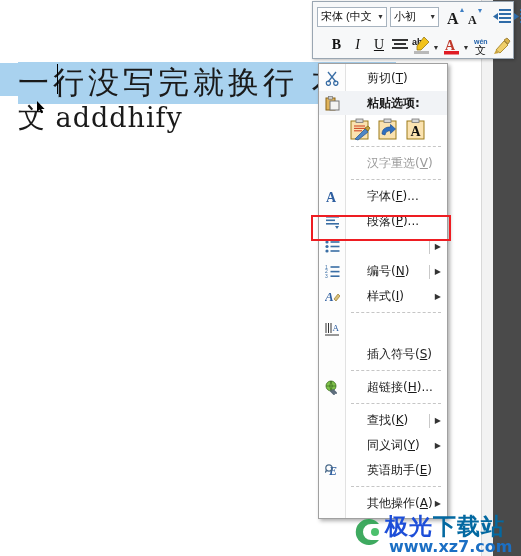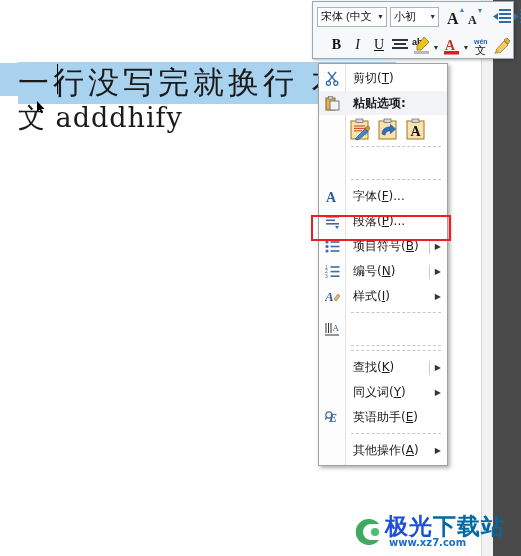--- a/index.html
+++ b/index.html
@@ -63,21 +63,21 @@
     position:absolute;left:318px;top:63px;width:130px;
     background:#ffffff;border:1px solid #a0a0a0;
     box-shadow:2px 2px 4px rgba(0,0,0,.32);
     box-sizing:border-box;padding:2px 0 2px 0;
     font-size:12px;color:#1b1b1b;
   }
   #menu-gutter{position:absolute;left:0;top:0;width:26px;height:100%;
     background:#fdfdfd;border-right:1px solid #e2e2e2;}
   .mi{position:relative;height:25px;display:flex;align-items:center;z-index:2;}
   .mi .ic{width:26px;height:25px;display:flex;align-items:center;justify-content:center;flex:0 0 26px;}
-  .mi .lbl{padding-left:8px;white-space:nowrap;font-size:12px;
+  .mi .lbl{padding-left:22px;white-space:nowrap;font-size:12px;
     font-family:"DejaVu Sans","Liberation Sans",sans-serif;}
   .mi .lbl u{text-decoration:underline;}
   .mi.header{height:24px;background:#f1f3f6;}
   .mi.header .lbl{font-weight:bold;}
   .mi.disabled .lbl{color:#9a9a9a;}
   .mi .sub{position:absolute;right:6px;top:0;height:25px;line-height:25px;font-size:8px;color:#333;}
   .mi .subdiv{position:absolute;right:17px;top:6px;height:14px;width:1px;background:#c9c9c9;}
   .sep{height:1px;margin:3px 6px 3px 32px;border-top:1px dashed #c6c6c6;position:relative;z-index:2;}
   #paste-row{position:relative;z-index:2;height:28px;display:flex;align-items:center;padding-left:30px;}
   .paste-ic{width:23px;height:23px;margin-right:5px;position:relative;}
@@ -87,21 +87,21 @@
     position:absolute;left:311px;top:215px;width:140px;height:26px;
     border:2px solid #ee1d22;box-sizing:border-box;z-index:9;pointer-events:none;
   }
 
   
   #watermark{position:absolute;left:349px;top:511px;width:172px;height:45px;z-index:20;}
   #wm-main{position:absolute;left:36px;top:0px;font-size:23px;font-weight:bold;letter-spacing:1px;
     font-family:"DejaVu Sans","Liberation Sans",sans-serif;}
   #wm-main .g{color:#1d4ed8;}
   #wm-main .b{color:#0369a1;}
-  #wm-url{position:absolute;left:40px;top:26px;font-size:10px;font-weight:bold;color:#1b6fc4;
+  #wm-url{position:absolute;left:40px;top:26px;font-size:16px;font-weight:bold;color:#1b6fc4;
     font-family:"DejaVu Sans","Liberation Sans",sans-serif;}
   #wm-logo{position:absolute;left:0px;top:4px;width:36px;height:34px;}
 
   .cursorArrow{position:absolute;left:37px;top:101px;width:9px;height:13px;z-index:30;}
 </style>
 </head>
 <body>
 
 <div id="doc-canvas">
   <div id="sel-strip"></div>
@@ -279,20 +279,21 @@
         <rect x="7" y="1" width="7" height="3.4" fill="#d8d8d8" stroke="#777" stroke-width="0.8"></rect>
         <text x="5.5" y="18" font-family="Liberation Serif, serif" font-size="14" font-weight="bold" fill="#111">A</text>
       </svg>
     </span>
   </div>
 
   <div class="sep"></div>
 
   <div class="mi disabled">
     <span class="ic"></span>
+    <span class="lbl">汉字重选(<u>V</u>)</span>
   </div>
 
   <div class="sep"></div>
 
   <div class="mi">
     <span class="ic">
       <svg width="15" height="15" viewBox="0 0 15 15">
         <text x="1" y="13" font-family="Liberation Serif, serif" font-size="14" font-weight="bold" fill="#2f5fa0">A</text>
       </svg>
     </span>
@@ -319,21 +320,20 @@
         <g fill="#3a6ea5">
           <circle cx="2" cy="3" r="1.6"></circle>
             <circle cx="2" cy="7.5" r="1.6"></circle>
             <circle cx="2" cy="12" r="1.6"></circle>
           <rect x="5.5" y="2.2" width="9" height="1.6"></rect>
             <rect x="5.5" y="6.7" width="9" height="1.6"></rect>
           <rect x="5.5" y="11.2" width="9" height="1.6"></rect>
         </g>
       </svg>
     </span>
-    <span class="lbl">项目符号(<u>B</u>)</span>
     <span class="subdiv"></span>
     <span class="sub">▶</span>
   </div>
 
   <div class="mi">
     <span class="ic">
       <svg width="15" height="15" viewBox="0 0 15 15">
         <g fill="#3a6ea5" font-family="Liberation Sans, sans-serif" font-size="5">
           <text x="0" y="4.6">1</text>
             <text x="0" y="9.4">2</text>
@@ -369,23 +369,37 @@
           <line x1="1" y1="1" x2="1" y2="11"></line>
             <line x1="3.5" y1="1" x2="3.5" y2="11"></line>
           <line x1="6" y1="1" x2="6" y2="11"></line>
         </g>
         <text x="7.5" y="9" font-family="Liberation Serif, serif" font-size="9" fill="#2f5fa0">A</text>
         <line x1="0" y1="13" x2="14" y2="13" stroke="#333" stroke-width="1"></line>
       </svg>
     </span>
   </div>
 
-
-  <div class="sep"></div>
-
+  <div class="mi">
+    <span class="ic"></span>
+    <span class="lbl">插入符号(<u>S</u>)</span>
+  </div>
+
+  <div class="sep"></div>
+
+  <div class="mi">
+    <span class="ic">
+      <svg width="16" height="16" viewBox="0 0 16 16">
+        <circle cx="7" cy="6" r="5" fill="#7fc24a" stroke="#3c6e1e" stroke-width="0.8"></circle>
+        <path d="M2.3 6 H11.7 M7 1 Q4.5 6 7 11 M7 1 Q9.5 6 7 11" stroke="#2d5b1a" stroke-width="0.6" fill="none"></path>
+        <path d="M7 11 l3 3 M9 10 l3 3" stroke="#5a6a7a" stroke-width="2" stroke-linecap="round"></path>
+      </svg>
+    </span>
+    <span class="lbl">超链接(<u>H</u>)...</span>
+  </div>
 
   <div class="sep"></div>
 
   <div class="mi">
     <span class="ic"></span>
     <span class="lbl">查找(<u>K</u>)</span>
     <span class="subdiv"></span>
     <span class="sub">▶</span>
   </div>
 

